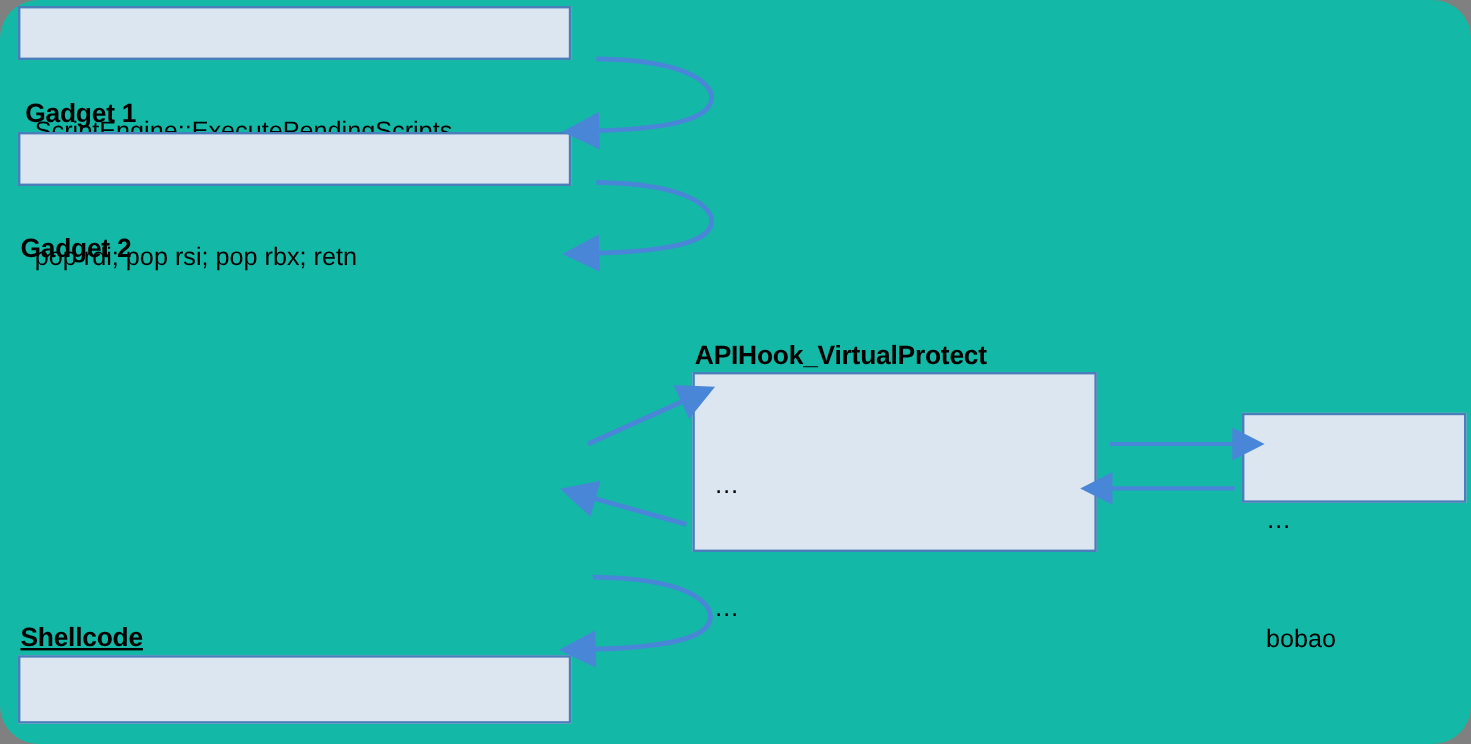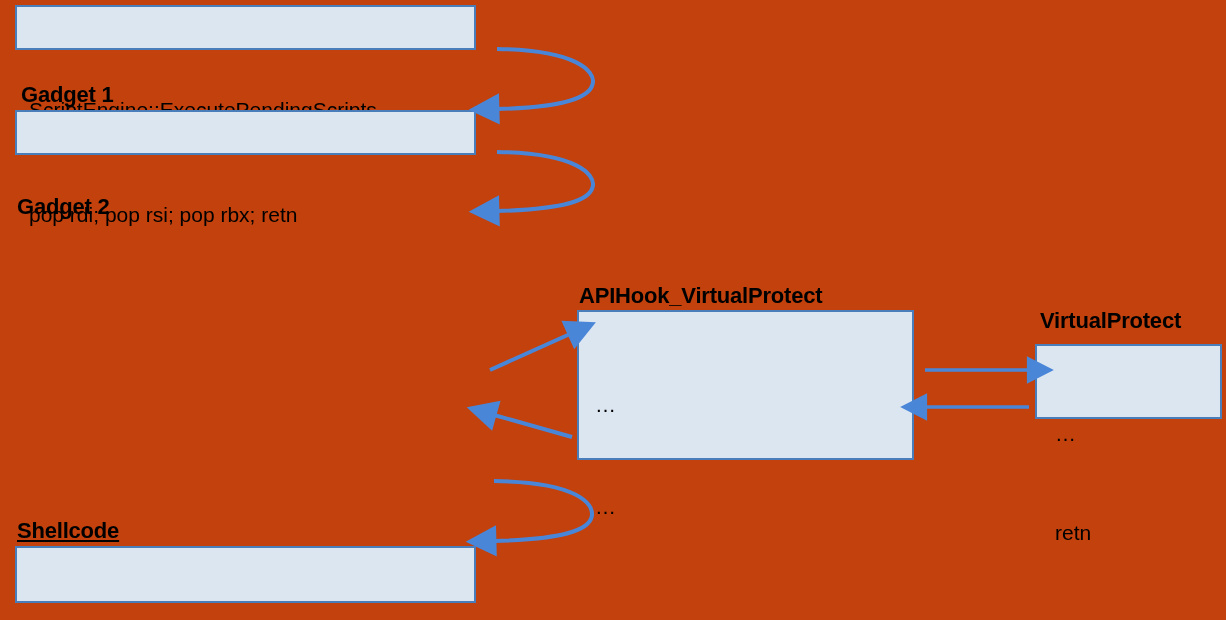--- a/index.html
+++ b/index.html
@@ -10,21 +10,22 @@
     width: 1226px;
     height: 620px;
     background: #808080;
     font-family: "Liberation Sans", sans-serif;
     overflow: hidden;
   }
   #canvas {
     position: relative;
     width: 1226px;
     height: 620px;
-    background: #c2410c;
+    background: #14b8a6;
+    border-radius: 32px;
   }
   .code-box {
     position: absolute;
     background: #DCE6F1;
     border: 2px solid #4A7EBB;
     box-sizing: border-box;
     color: #000000;
     font-family: "Liberation Sans", sans-serif;
     font-size: 21px;
     line-height: 35px;
@@ -88,24 +89,23 @@
     
   </div>
 
   <div class="section-label" style="left:579px; top:283px;">APIHook_VirtualProtect</div>
   <div class="code-box" style="left:577px; top:310px; width:337px; height:150px; line-height:34px; padding-top:8px; padding-left:16px;">
     <span class="code-line ellipsis-line">…</span>
     <span class="code-line ellipsis-line">…</span>
     
   </div>
 
-  <div class="section-label" style="left:1040px; top:308px;">VirtualProtect</div>
   <div class="code-box" style="left:1035px; top:344px; width:187px; height:75px; line-height:33px; padding-top:5px; padding-left:18px;">
     <span class="code-line ellipsis-line">…</span>
-    <span class="code-line">retn</span>
+    <span class="code-line">bobao</span>
   </div>
 
   <svg class="arrow-layer" viewBox="0 0 1226 620" xmlns="http://www.w3.org/2000/svg">
     <defs>
       <marker id="ah-left" markerWidth="9" markerHeight="9" refX="7.6" refY="4.5" orient="auto" markerUnits="strokeWidth">
         <path d="M8,0.6 L8,8.4 L0.3,4.5 Z" fill="#4A86D8"></path>
       </marker>
       <marker id="ah-fwd" markerWidth="9" markerHeight="9" refX="1.2" refY="4.5" orient="auto" markerUnits="strokeWidth">
         <path d="M0.6,0.6 L0.6,8.4 L8.3,4.5 Z" fill="#4A86D8"></path>
       </marker>

